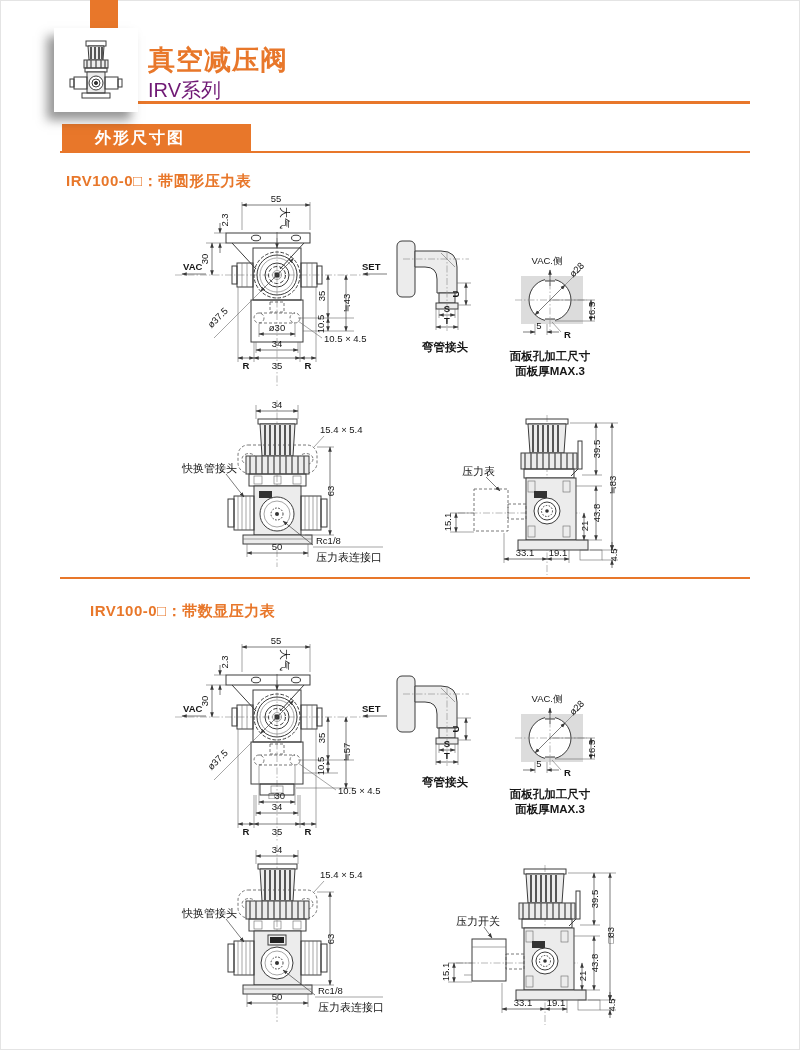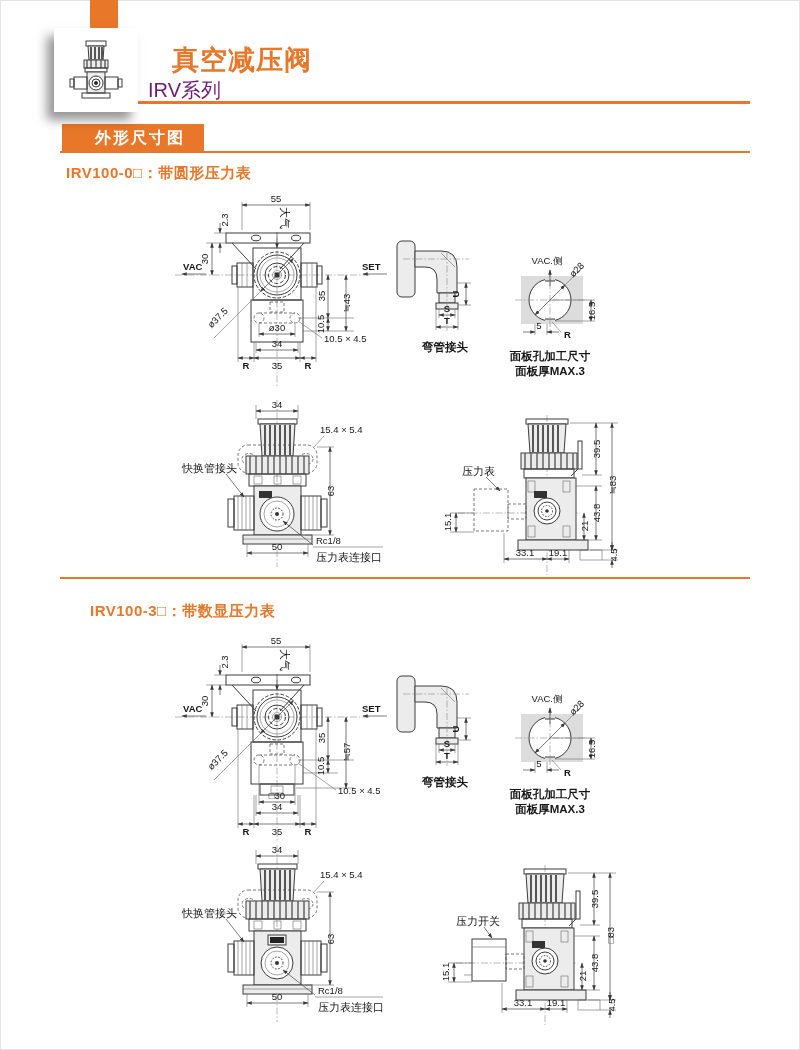--- a/index.html
+++ b/index.html
@@ -4,28 +4,28 @@
 <style>
   html,body{margin:0;padding:0;}
   body{width:800px;height:1050px;position:relative;background:#fff;
        font-family:"Liberation Sans",sans-serif;overflow:hidden;}
   .page-frame{position:absolute;inset:0;border:1px solid #e4e4e4;pointer-events:none;}
   .abs{position:absolute;}
   
   .top-tab{left:90px;top:0;width:28px;height:42px;background:var(--accent);}
   .product-box{left:54px;top:28px;width:84px;height:84px;background:#fff;
       box-shadow:-7px 8px 10px rgba(45,45,45,.5);display:flex;align-items:center;justify-content:center;z-index:2;}
-  .title{left:148px;top:42px;font-size:27px;font-weight:bold;color:var(--accent);letter-spacing:1px;margin-left:24px;}
+  .title{left:148px;top:42px;font-size:27px;font-weight:bold;color:var(--accent);letter-spacing:1px;}
   .series{left:148px;top:77px;font-size:20px;color:#701a75;}
   .rule1{left:136px;top:101px;width:614px;height:2.5px;background:var(--accent);}
-  .banner{left:62px;top:124px;width:142px;height:27px;background:var(--accent);color:#fff;
+  .banner{left:62px;top:124px;width:189px;height:27px;background:var(--accent);color:#fff;
       font-size:16px;font-weight:bold;line-height:27px;padding-left:33px;box-sizing:border-box;letter-spacing:2px;}
   .rule2{left:60px;top:151px;width:690px;height:2px;background:var(--accent);}
   .sec-head{font-size:15px;font-weight:bold;color:var(--accent);letter-spacing:.5px;}
-  .head1{left:66px;top:164px;}
+  .head1{left:66px;top:172px;}
   .head2{left:90px;top:602px;}
   .divider{left:60px;top:577px;width:690px;height:2px;background:var(--accent);}
   :root{--accent:#e8772a;}
   
   svg.draw{position:absolute;overflow:visible;}
   .s{stroke:#3c3c3c;stroke-width:1;fill:none;}
   .sf{stroke:#3c3c3c;stroke-width:1;fill:#ececec;}
   .sw{stroke:#3c3c3c;stroke-width:1;fill:#fff;}
   .t{stroke:#6a6a6a;stroke-width:.6;fill:none;}
   .dm{stroke:#444;stroke-width:.7;fill:none;marker-start:url(#arw);marker-end:url(#arw);}
@@ -384,21 +384,21 @@
   <text class="d9" transform="rotate(-90 186 80)" x="186" y="80" text-anchor="middle">≒83</text>
   <text class="d9" transform="rotate(-90 170 108)" x="170" y="108" text-anchor="middle">43.8</text>
   <text class="d9" transform="rotate(-90 158 121)" x="158" y="121" text-anchor="middle">21</text>
   <text class="d9" transform="rotate(-90 21 117)" x="21" y="117" text-anchor="middle">15.1</text>
   <text class="d9" x="95" y="151" text-anchor="middle">33.1</text>
   <text class="d9" x="128" y="151" text-anchor="middle">19.1</text>
   <text class="d9" transform="rotate(-90 187 150)" x="187" y="150" text-anchor="middle">4.5</text>
 </svg>
 
 <div class="abs divider"></div>
-<div class="abs sec-head head2">IRV100-3□：带数显压力表</div>
+<div class="abs sec-head head2">IRV100-0□：带数显压力表</div>
 
 <svg class="draw" style="left:150px;top:632px" width="245" height="215" viewBox="0 0 245 215">
   <g>
     <line class="cl" x1="25" y1="85" x2="220" y2="85"></line>
     <line class="cl" x1="127" y1="48" x2="127" y2="210"></line>
   </g>
   <g>
     <rect class="s" x="76" y="43" width="84" height="10"></rect>
     <ellipse class="sw" cx="106" cy="48" rx="4.5" ry="2.8"></ellipse>
     <ellipse class="sw" cx="146" cy="48" rx="4.5" ry="2.8"></ellipse>

